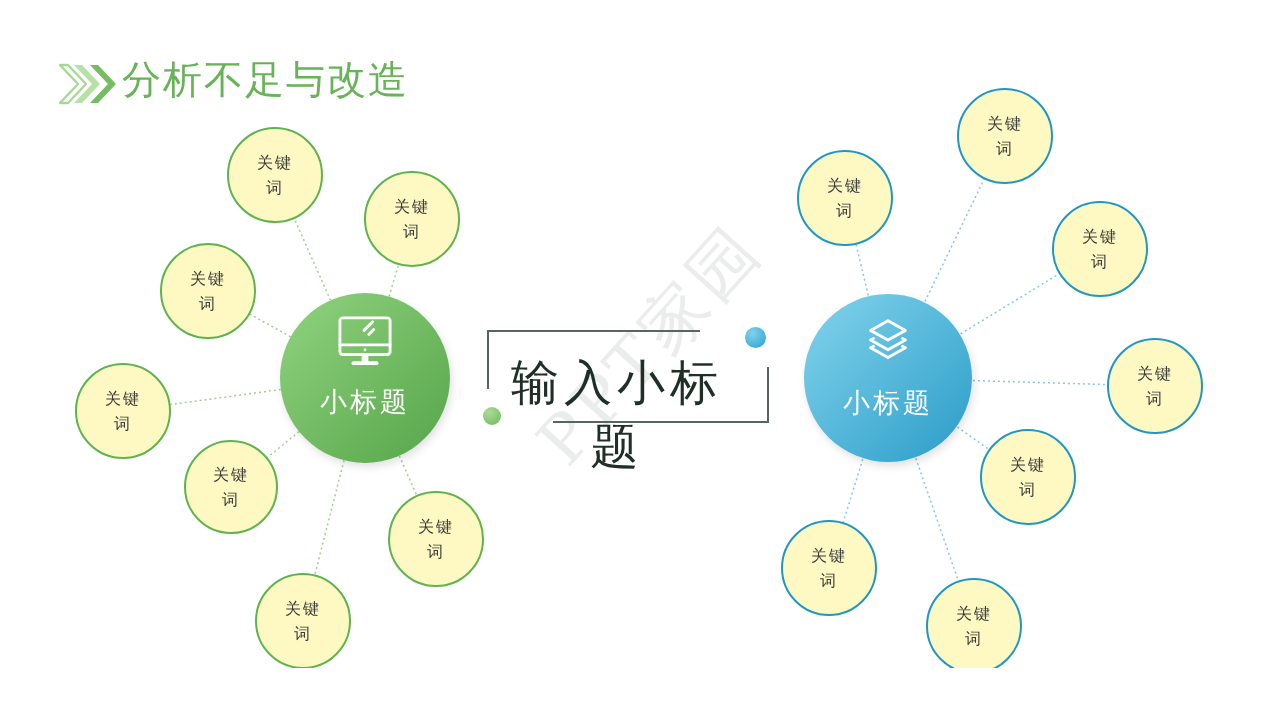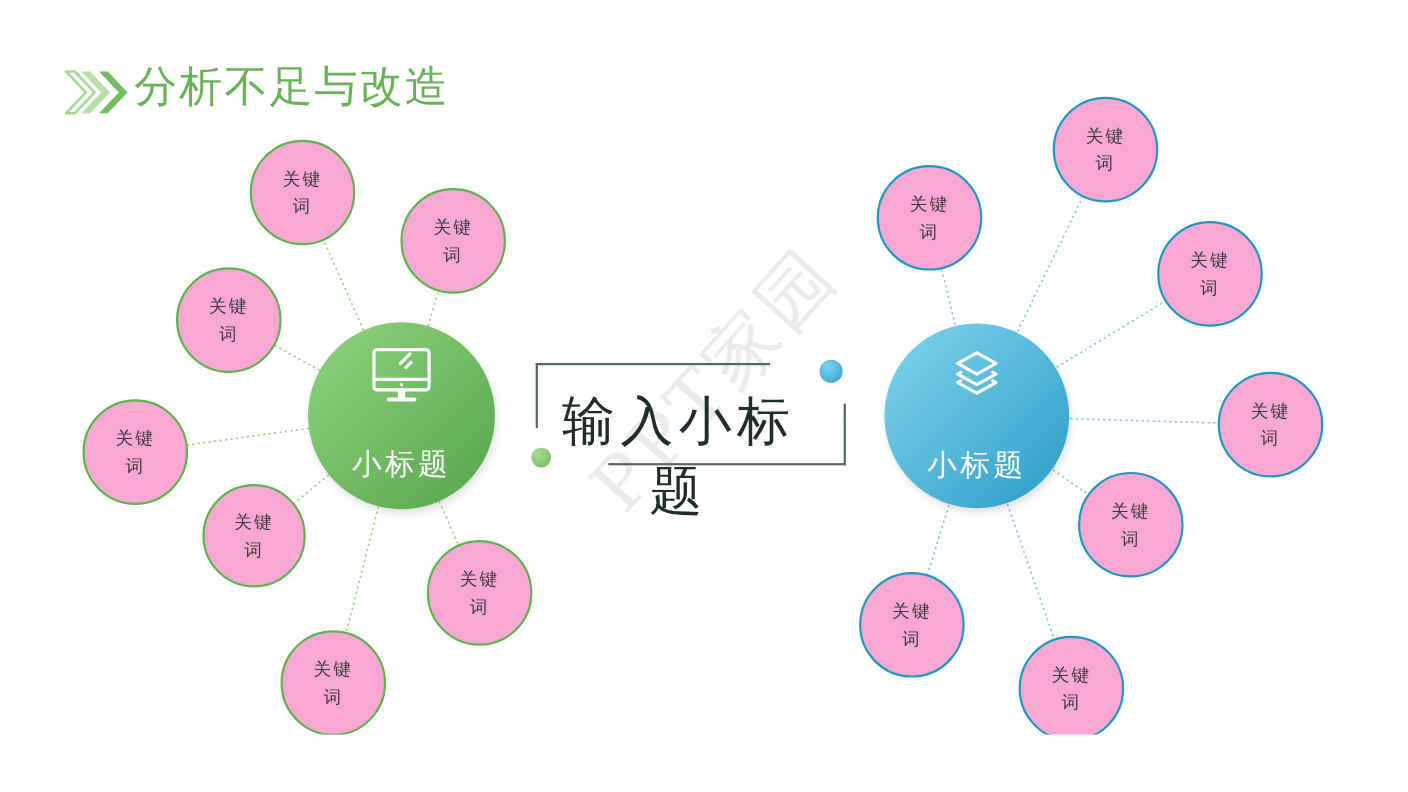--- a/index.html
+++ b/index.html
@@ -11,27 +11,27 @@
             color:#68b357;letter-spacing:2px;margin:0;line-height:48px;}
   .title-en{position:absolute;left:397px;top:75px;font-size:17px;color:#c1c4c1;
             font-family:"DejaVu Sans Mono","Liberation Mono",monospace;letter-spacing:1px;}
   
   .watermark{position:absolute;left:470px;top:300px;width:360px;text-align:center;
              font-size:66px;letter-spacing:6px;color:rgba(186,196,189,0.30);
              transform:rotate(-48deg);white-space:nowrap;z-index:0;user-select:none;}
   
   #connectors{position:absolute;left:0;top:0;z-index:1;}
   
-  .kw{position:absolute;border:2px solid;border-radius:50%;background:#f9a8d4;
+  .kw{position:absolute;border:2px solid;border-radius:50%;background:#fef9c3;
       display:flex;align-items:center;justify-content:center;z-index:2;box-sizing:border-box;}
   .kw span{display:block;width:42px;text-align:center;font-size:16px;line-height:25px;
            letter-spacing:2px;color:#3a3a3a;}
   .main-circle{position:absolute;border-radius:50%;z-index:2;display:flex;flex-direction:column;
                align-items:center;box-sizing:border-box;padding-top:21px;
-               box-shadow:2px 4px 8px rgba(0,0,0,0.12);gap:20px;}
+               box-shadow:2px 4px 8px rgba(0,0,0,0.12);}
   .main-icon{width:58px;height:54px;}
   .main-icon svg{width:100%;height:100%;}
   .main-label{margin-top:16px;font-size:27px;color:#ffffff;letter-spacing:3px;}
   
   .frame-line{position:absolute;background:#57675f;z-index:3;}
   .center-label{position:absolute;left:486px;top:351px;width:262px;text-align:center;
                 font-size:48px;color:#1f2e27;letter-spacing:5px;z-index:4;cursor:text;}
   .dot{position:absolute;border-radius:50%;z-index:4;}
   .dot-blue{left:745px;top:327px;width:21px;height:21px;
             background:radial-gradient(circle at 35% 30%,#7fd2ef,#2b9fcc);}

